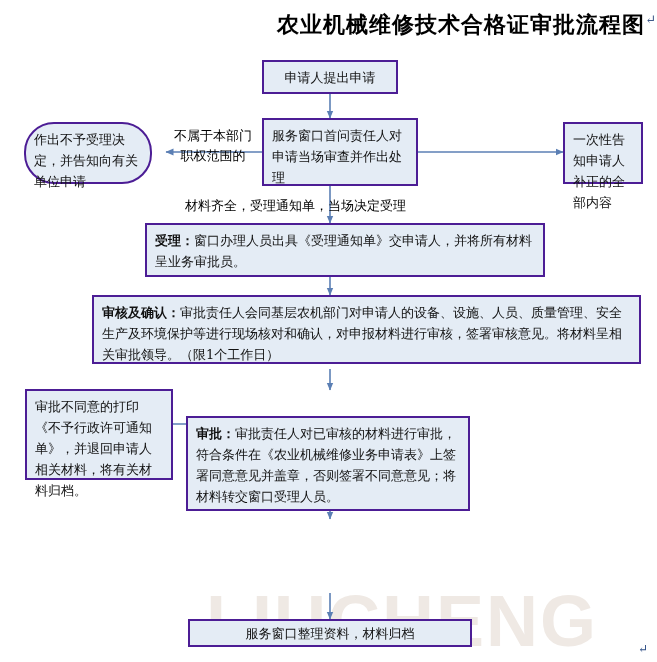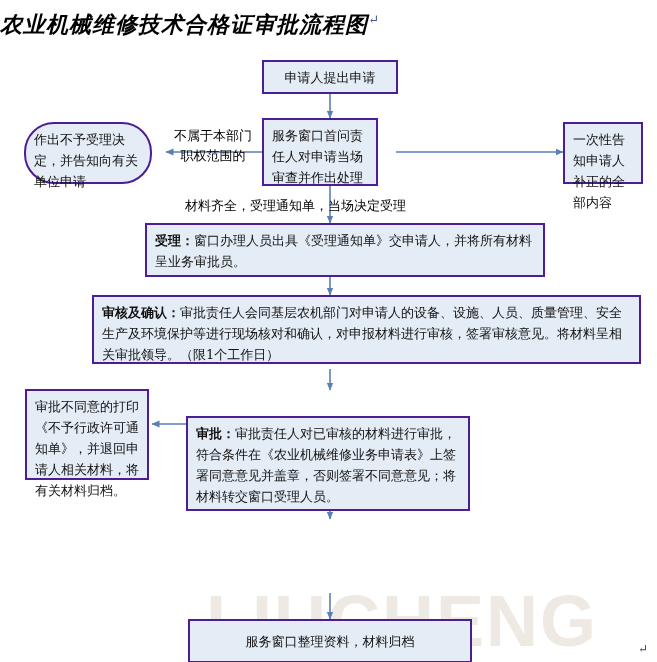--- a/index.html
+++ b/index.html
@@ -24,26 +24,25 @@
     color:#efe9e4;
     white-space:nowrap;
     user-select:none;
     z-index:1;
   }
 
   
   .title{
     position:absolute;
     left:0; top:10px; width:657px;
-    text-align:left;
+    text-align:right;
     font-size:22px;
     font-weight:bold;
     letter-spacing:1px;
     z-index:4;
-    font-style:italic;
   }
   .title .pilcrow{
     font-size:13px;
     font-weight:normal;
     color:#3f5a8a;
     vertical-align:super;
   }
 
   
   .box{
@@ -124,21 +123,21 @@
   </svg>
 
   <div class="title">
     <span>农业机械维修技术合格证审批流程图</span><span class="pilcrow">↵</span>
   </div>
 
   <div class="box center" style="left:262px;top:60px;width:136px;height:34px;">
     <span>申请人提出申请</span>
   </div>
 
-  <div class="box pad" style="left:262px;top:118px;width:116px;height:68px;">
+  <div class="box pad" style="left:262px;top:118px;width:156px;height:68px;">
     <span>服务窗口首问责任人对申请当场审查并作出处理</span>
   </div>
 
   <div class="box pad" style="left:24px;top:122px;width:128px;height:62px;border-radius:30px;">
     <span>作出不予受理决定，并告知向有关单位申请</span>
   </div>
 
   <div class="box pad" style="left:563px;top:122px;width:80px;height:62px;">
     <span>一次性告知申请人补正的全部内容</span>
   </div>
@@ -154,28 +153,28 @@
   </div>
 
   <div class="box pad" style="left:145px;top:223px;width:400px;height:54px;">
     <b>受理：</b><span>窗口办理人员出具《受理通知单》交申请人，并将所有材料呈业务审批员。</span>
   </div>
 
   <div class="box pad" style="left:92px;top:295px;width:549px;height:69px;">
     <b>审核及确认：</b><span>审批责任人会同基层农机部门对申请人的设备、设施、人员、质量管理、安全生产及环境保护等进行现场核对和确认，对申报材料进行审核，签署审核意见。将材料呈相关审批领导。（限1个工作日）</span>
   </div>
 
-  <div class="box pad" style="left:25px;top:389px;width:124px;height:91px;">
+  <div class="box pad" style="left:25px;top:389px;width:148px;height:91px;">
     <span>审批不同意的打印《不予行政许可通知单》，并退回申请人相关材料，将有关材料归档。</span>
   </div>
 
   <div class="box pad" style="left:186px;top:390px;width:284px;height:95px;margin-top:26px;">
     <b>审批：</b><span>审批责任人对已审核的材料进行审批，符合条件在《农业机械维修业务申请表》上签署同意意见并盖章，否则签署不同意意见；将材料转交窗口受理人员。</span>
   </div>
 
 
-  <div class="box center" style="left:188px;top:619px;width:284px;height:44px;">
+  <div class="box center" style="left:188px;top:619px;width:284px;height:28px;">
     <span>服务窗口整理资料，材料归档</span>
   </div>
 
   <div class="pmark" style="left:638px;top:642px;">↵</div>
 
 </div>
 
 </body></html>

